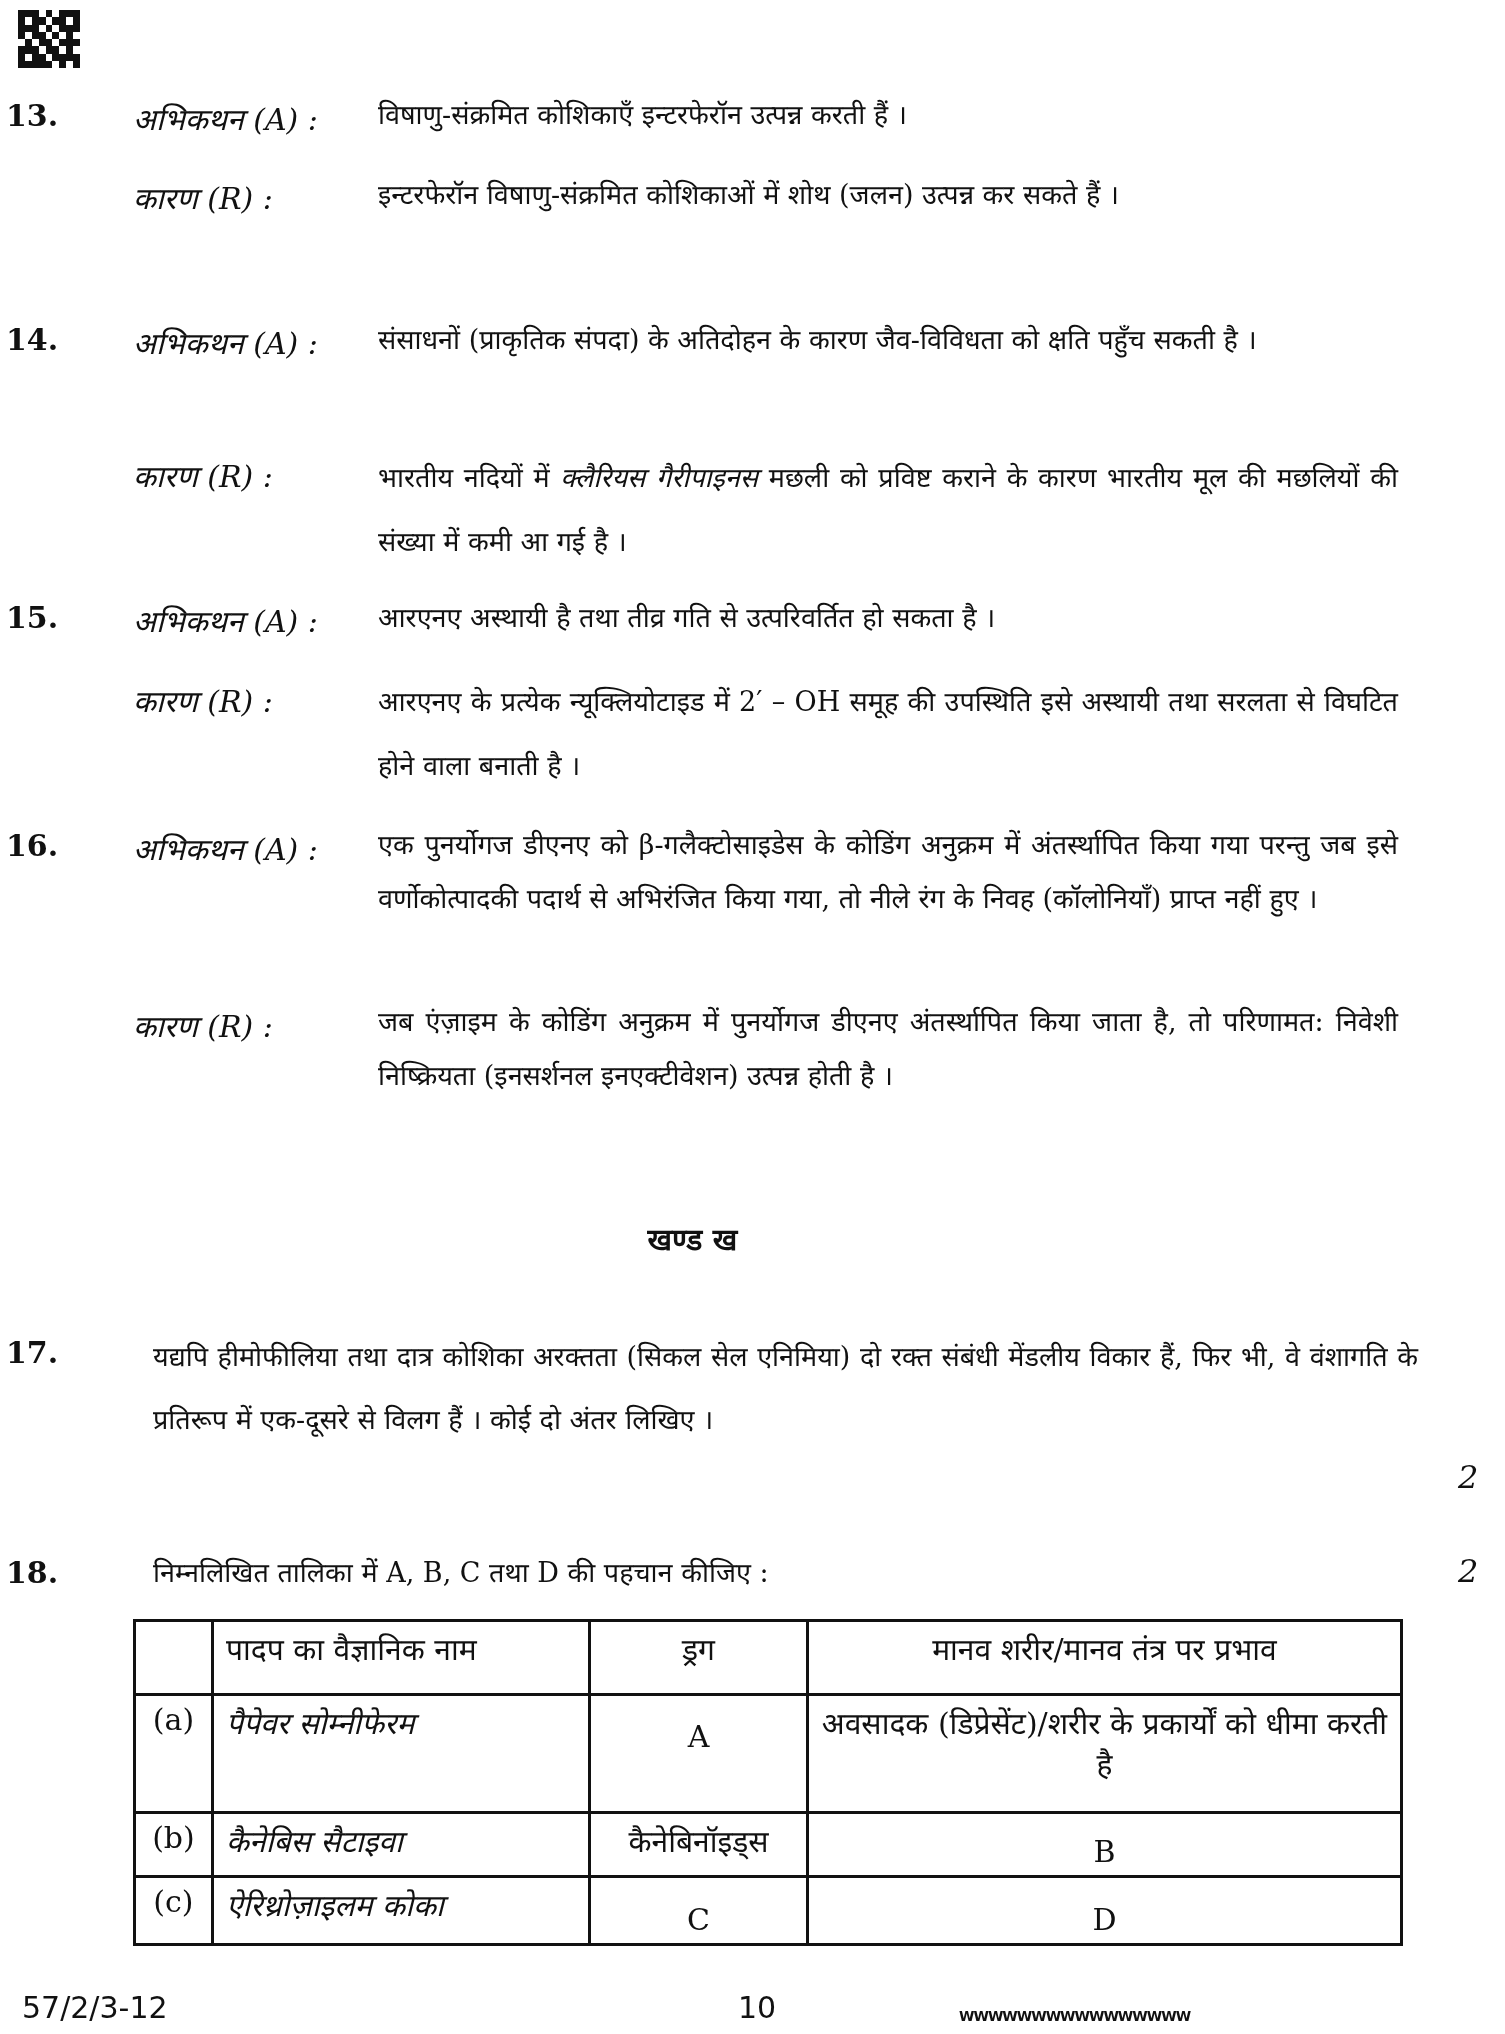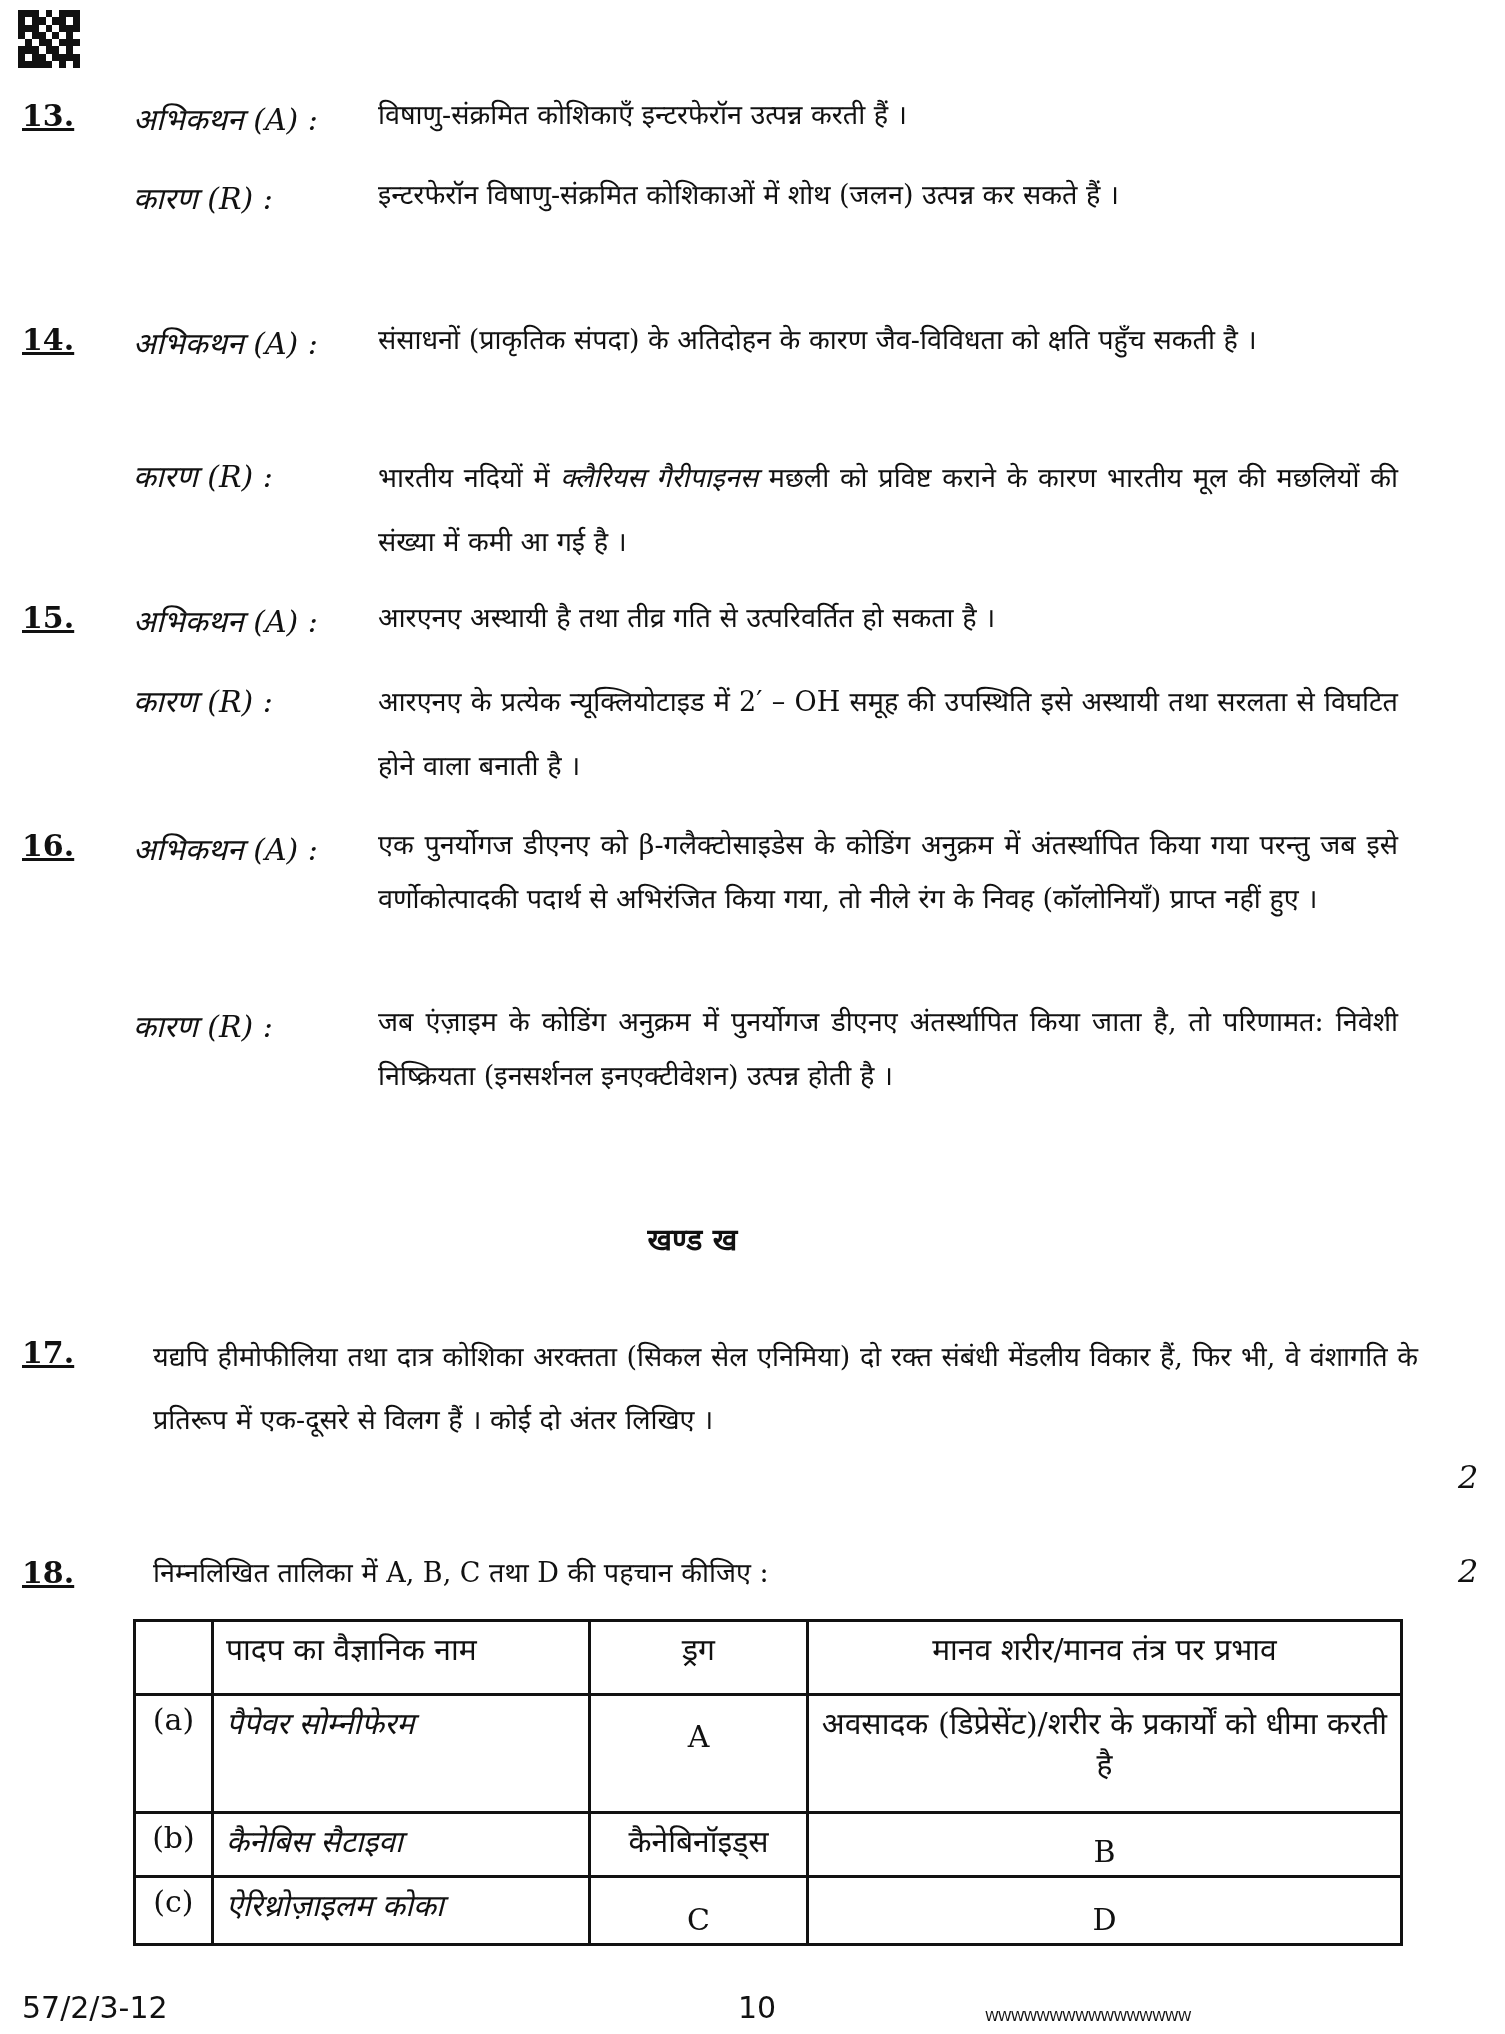--- a/index.html
+++ b/index.html
@@ -11,22 +11,22 @@
     .qr {
       position: absolute; left: 18px; top: 10px; width: 62px; height: 58px;
       display: grid; grid-template-columns: repeat(9, 1fr); grid-template-rows: repeat(8, 1fr);
     }
     .qr span { display: block; }
     .qr .b { background: #111; }
     .q {
       position: absolute; left: 0; width: 1505px;
     }
     .qnum {
-      position: absolute; left: 22px;
-      font-family: "DejaVu Serif", "Liberation Serif", serif; font-weight: bold; font-size: 30px; text-decoration: underline;
+      position: absolute; left: 6px;
+      font-family: "DejaVu Serif", "Liberation Serif", serif; font-weight: bold; font-size: 30px;
     }
     .lbl {
       position: absolute; left: 133px;
       font-style: italic; font-size: 30px;
     }
     .txt {
       position: absolute; left: 378px; width: 1020px;
       font-size: 27px; line-height: 54px; text-align: justify;
     }
     .txt.wide { left: 133px; width: 1265px; margin-left: 20px; }
@@ -46,21 +46,21 @@
     }
     table.t td.c { text-align: center; margin-top: 22px; }
     table.t td.i { font-style: italic; }
     .footer-code {
       position: absolute; left: 22px; top: 1990px; font-family: "DejaVu Sans", "Liberation Sans", sans-serif; font-size: 30px;
     }
     .footer-page {
       position: absolute; left: 738px; top: 1990px; font-family: "DejaVu Sans", "Liberation Sans", sans-serif; font-size: 30px;
     }
     .footer-wave {
-      position: absolute; left: 985px; top: 2008px; font-family: "DejaVu Sans", "Liberation Sans", sans-serif; font-size: 14px; letter-spacing: -1px;
+      position: absolute; left: 959px; top: 2008px; font-family: "DejaVu Sans", "Liberation Sans", sans-serif; font-size: 14px; letter-spacing: -1px; font-weight: bold;
     }
   </style>
 </head>
 <body>
 
 <div class="qr">
   <span class="b"></span>
     <span class="b"></span>
     <span class="b"></span>
     <span></span>

